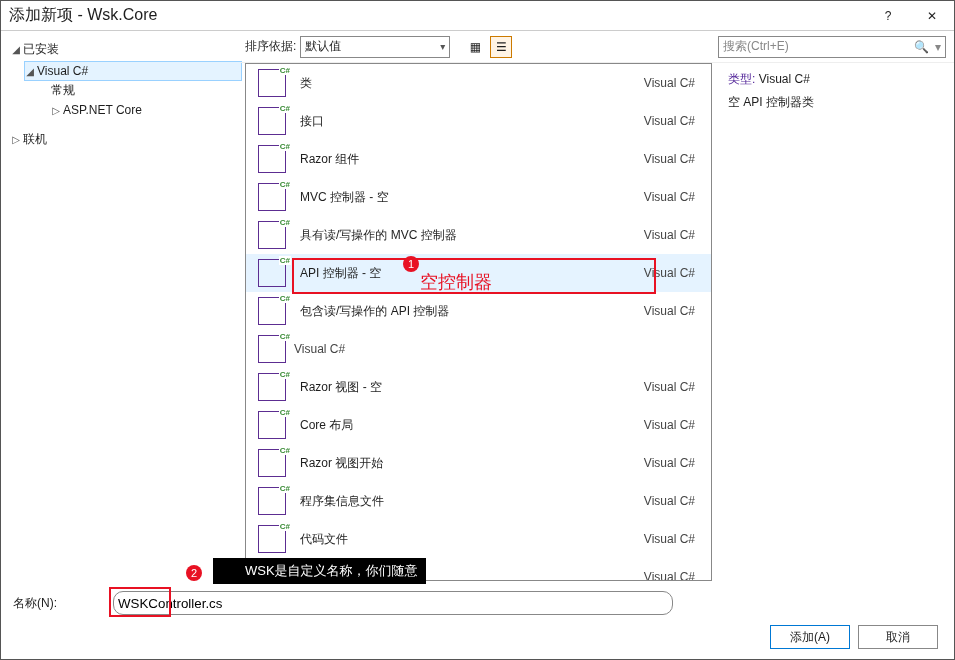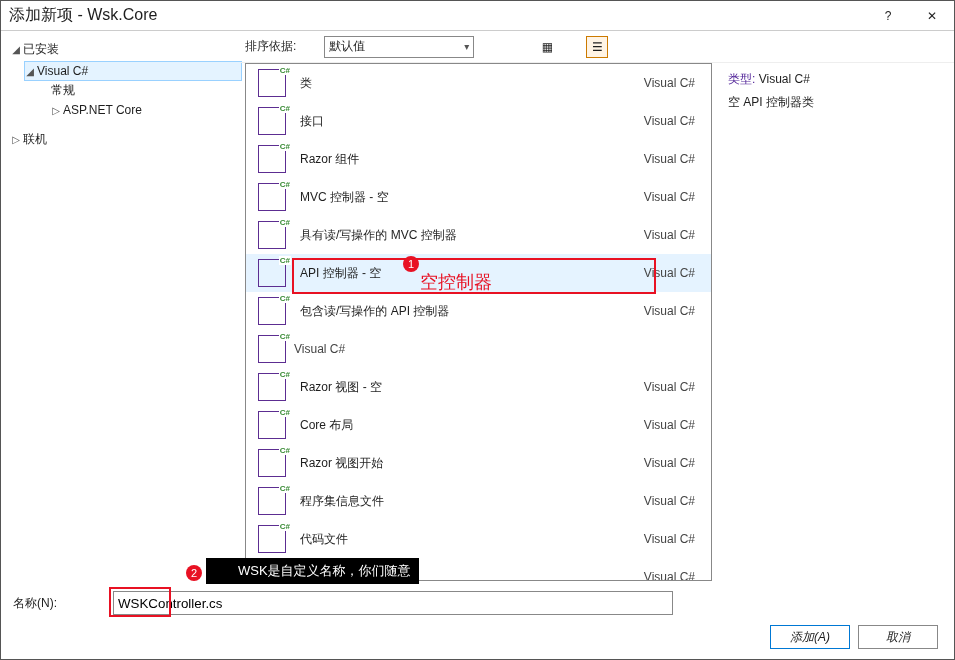--- a/index.html
+++ b/index.html
@@ -1,21 +1,21 @@
 <!DOCTYPE html>
 <html><head>
 <meta charset="utf-8">
 <style>
   * { box-sizing: border-box; margin: 0; padding: 0; }
   body { font-family: "Microsoft YaHei", "Segoe UI", sans-serif; font-size: 12px; color: #1e1e1e; background: #fff; }
   .dialog { width: 955px; height: 660px; border: 1px solid #555; display: flex; flex-direction: column; position: relative; background: #fff; }
   .titlebar { height: 30px; display: flex; align-items: center; padding: 0 0 0 8px; border-bottom: 1px solid #ccc; }
   .titlebar .title { flex: 1; font-size: 16px; }
   .titlebar .btn { width: 44px; height: 30px; display: flex; align-items: center; justify-content: center; cursor: default; }
-  .toprow { height: 32px; display: flex; align-items: center; padding: 4px 8px 4px 4px; border-bottom: 1px solid #eee; gap: 24px; }
+  .toprow { height: 32px; display: flex; align-items: center; padding: 4px 8px 4px 4px; border-bottom: 1px solid #eee; }
   .tree-pane { width: 240px; padding: 6px 0 0 10px; }
   .tree-header { display: flex; align-items: center; padding: 4px 0; font-weight: 400; }
   .tree-item { display: flex; align-items: center; padding: 2px 0 2px 0; }
   .arrow { display:inline-block; width:10px; text-align:center; margin-right:2px; color:#555; font-size:10px;}
   .tree-selected { background: #cce8ff87; outline:1px solid #99d1ff; }
   .sort-label { margin-right: 4px; }
   .sort-select { width: 150px; height: 22px; border: 1px solid #888; display: flex; align-items: center; padding: 3px 4px; position: relative; background:#fff;}
   .sort-select::after { content:"▾"; position:absolute; right:4px; font-size:10px; color:#555;}
   .view-btn { width: 22px; height: 22px; border: 1px solid transparent; display: inline-flex; align-items:center; justify-content:center; margin-left:4px;}
   .view-btn.active { border-color: #cc7a00; background:#fff4e5;}
@@ -33,21 +33,21 @@
   .li-name { margin-left:14px; flex:1; }
   .li-lang { color:#444; margin-left:8px; padding-right:4px;}
   .callout-num { width:16px; height:16px; border-radius:50%; background:#e81123; color:#fff; font-size:11px; display:inline-flex; align-items:center; justify-content:center; }
   .red-box { border:2px solid #e81123; position:absolute; pointer-events:none;}
   .annot-text { position:absolute; color:#e81123; font-size:18px; pointer-events:none;}
   .bottom-bar { padding:10px 12px; }
   .name-row { display:flex; align-items:center;}
   .name-label { width:100px; }
   .name-input { flex:1; height:24px; border:1px solid #888; padding:0 4px; max-width:560px; position:relative;}
   .btn-row { display:flex; justify-content:flex-end; margin-top:10px; gap:8px; padding-right:4px;}
-  .dlg-btn { min-width:80px; height:24px; border:1px solid #888; background:#fff; display:inline-flex; align-items:center; justify-content:center; padding:0 10px;font-style:italic;}
+  .dlg-btn { min-width:80px; height:24px; border:1px solid #888; background:#fff; display:inline-flex; align-items:center; justify-content:center; padding:0 10px;}
   .dlg-btn.default { border-color:#0078d4; }
   .tooltip-dark { position:absolute; background:#000; color:#fff; padding:4px 8px; font-size:13px; white-space:nowrap;}
   ::-webkit-scrollbar { width:16px; }
   ::-webkit-scrollbar-track { background:#f0f0f0; }
   ::-webkit-scrollbar-thumb { background:#c2c2c2; }
   .ic{display:inline-block;}
 </style>
 </head>
 <body>
 
@@ -93,20 +93,26 @@
             <span>默认值</span>
           </div>
         <div style="width:10px;"></div>
         <div class="view-btn">
             <span class="ic">▦</span>
           </div>
         <div class="view-btn active">
             <span class="ic">☰</span>
           </div>
         <div style="flex:1;"></div>
+        <div class="search-box">
+          <span class="ph">搜索(Ctrl+E)</span>
+          <span>🔍</span>
+          <span style="width:6px;"></span>
+            <span>▾</span>
+        </div>
       </div>
 
       <div class="main">
         <div class="list-pane" id="list">
 
           <div class="list-item">
               <div class="li-icon"></div>
               <span class="li-name">类</span>
               <span class="li-lang">Visual C#</span>
             </div>
@@ -183,29 +189,29 @@
           <div class="detail-row">空 API 控制器类</div>
         </div>
       </div>
     </div>
   </div>
 
   <div class="bottom-bar">
     <div class="name-row">
       <span class="name-label">名称(N):</span>
       <div style="position:relative; flex:1; max-width:560px;">
-        <input class="name-input" style="width: 100%;" value="WSKController.cs">
+        <input class="name-input" style="width: 100%; border-radius: 10px;" value="WSKController.cs">
         <div class="red-box" style="left:-4px; top:-4px; width:62px; height:30px;"></div>
       </div>
     </div>
     <div class="btn-row">
       <div class="dlg-btn default">
           <span>添加(A)</span>
         </div>
       <div class="dlg-btn">
           <span>取消</span>
         </div>
     </div>
   </div>
 
   <span class="callout-num" style="position:absolute; left:185px; top:564px;">2</span>
-  <div class="tooltip-dark" style="left:205px; top:557px;padding-left:32px;">WSK是自定义名称，你们随意</div>
+  <div class="tooltip-dark" style="left:212px; top:557px;padding-left:32px;">WSK是自定义名称，你们随意</div>
 </div>
 
 </body></html>

